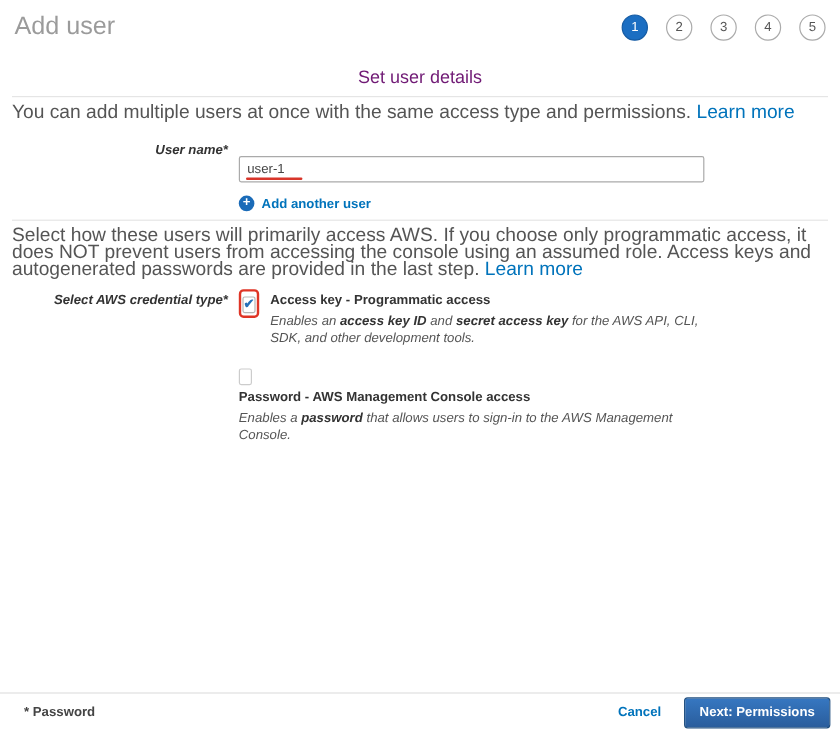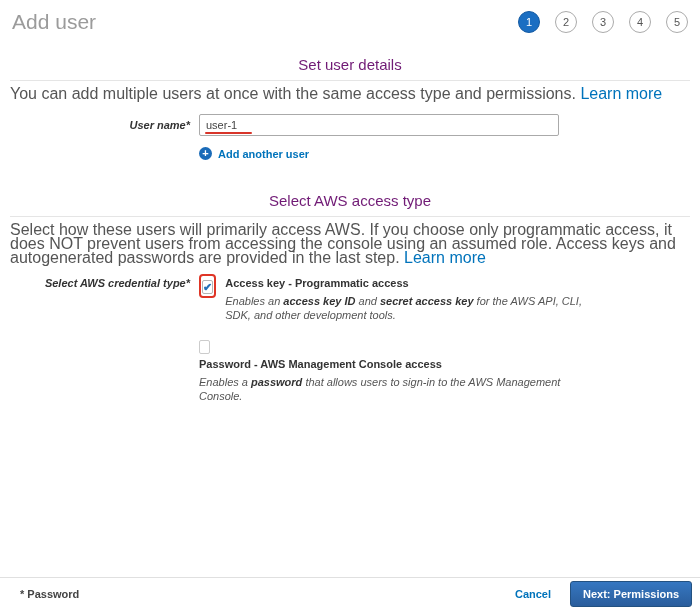--- a/index.html
+++ b/index.html
@@ -1,21 +1,21 @@
 <!DOCTYPE html>
 <html><head>
 <meta charset="utf-8">
 <style>
   * { margin:0; padding:0; box-sizing:border-box; }
   html,body { width:700px; height:610px; background:#fff; overflow:hidden;
               font-family:"Liberation Sans", sans-serif; color:#545454; }
   .page { position:relative; width:700px; height:610px; background:#fff; }
 
   
-  .hdr { display:flex; justify-content:space-between; align-items:center;
+  .hdr { display:flex; justify-content:space-between; align-items:flex-end;
          padding:8px 12px 0 12px; }
   .title { font-size:21px; color:#9b9b9b; font-weight:400; padding-top:2px; }
   .steps { display:flex; gap:15px; padding-top:2px; }
   .step { width:22px; height:22px; border-radius:50%; border:1px solid #ababab;
           background:#fff; color:#555; font-size:11px; display:flex;
           align-items:center; justify-content:center; }
   .step.active { background:#1b6ec2; border-color:#155ba3; color:#fff; }
 
   
   .content { padding:0 10px; }
@@ -25,23 +25,23 @@
   .divider { border-top:1px solid #e5e5e5; margin-top:7px; }
   .desc { font-size:16px; line-height:14px; color:#555; margin-top:6px; max-width:676px; }
   a.link { color:#0073bb; text-decoration:none; cursor:pointer; }
 
   
   .form-row { display:flex; margin-top:13px; }
   .label-col { width:180px; text-align:right; font-size:11px; font-weight:700;
                color:#333; padding-top:5px; flex:none;font-style:italic; }
   .ctrl-col { margin-left:9px; }
   .name-input-wrap { position:relative; display:inline-block; }
-  .name-input { width:360px; height:22px; border:1px solid #aaa; border-radius:2px;
+  .name-input { width:388px; height:22px; border:1px solid #aaa; border-radius:2px;
                 font-family:"Liberation Sans", sans-serif; font-size:11px;
-                color:#444; padding:0 6px; outline:none; }
+                color:#444; padding:0 6px; outline:none;margin-top:16px; }
   .annot-underline { position:absolute; left:6px; bottom:2px; width:47px; height:2px;
                      background:#d8352a; border-radius:1px; }
   .add-user { display:flex; align-items:center; gap:6px; margin-top:11px;
               font-size:11px; font-weight:700; color:#0073bb; cursor:pointer; }
   .plus-icon { width:13px; height:13px; border-radius:50%; background:#1a6bb8;
                color:#fff; font-size:11px; line-height:12px; text-align:center;
                font-weight:700; flex:none; }
 
   
   .cred-row { display:flex; margin-top:9px; }
@@ -104,21 +104,20 @@
           <input class="name-input" type="text" value="user-1" style="">
           <span class="annot-underline"></span>
         </span>
         <div class="add-user">
           <span class="plus-icon">+</span>
           <span>Add another user</span>
         </div>
       </div>
     </div>
 
-    <h2 class="h2-second">Select AWS access type</h2>
     <div class="divider"></div>
     <div class="desc">
       <span>Select how these users will primarily access AWS. If you choose only programmatic access, it does NOT prevent users from accessing the console using an assumed role. Access keys and autogenerated passwords are provided in the last step.</span>
       <a class="link">Learn more</a>
     </div>
 
     <div class="cred-row">
       <div class="label-col cred-label">Select AWS credential type*</div>
       <div class="options">
 

